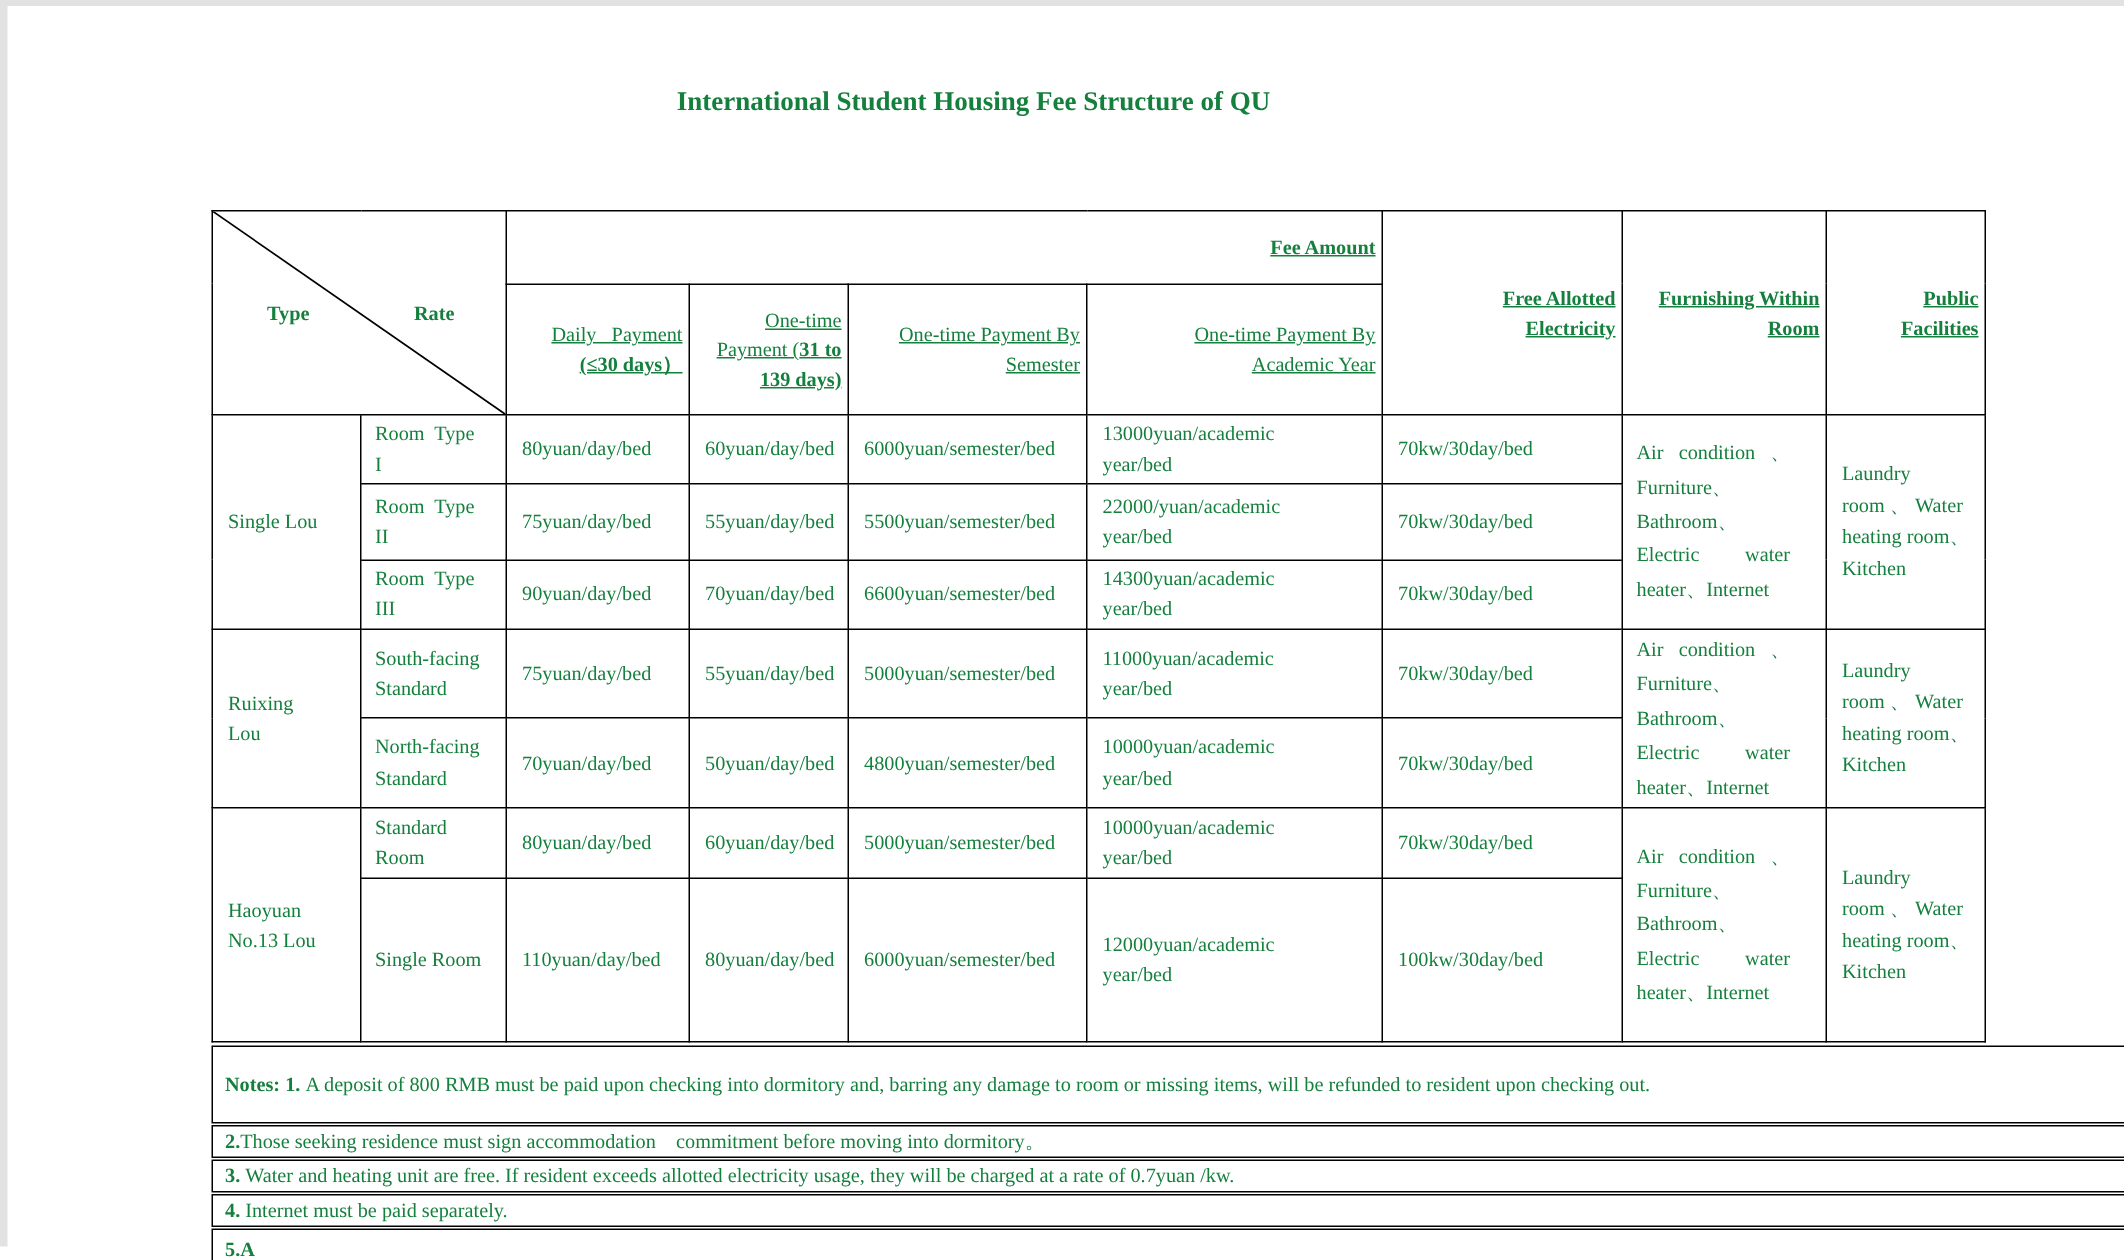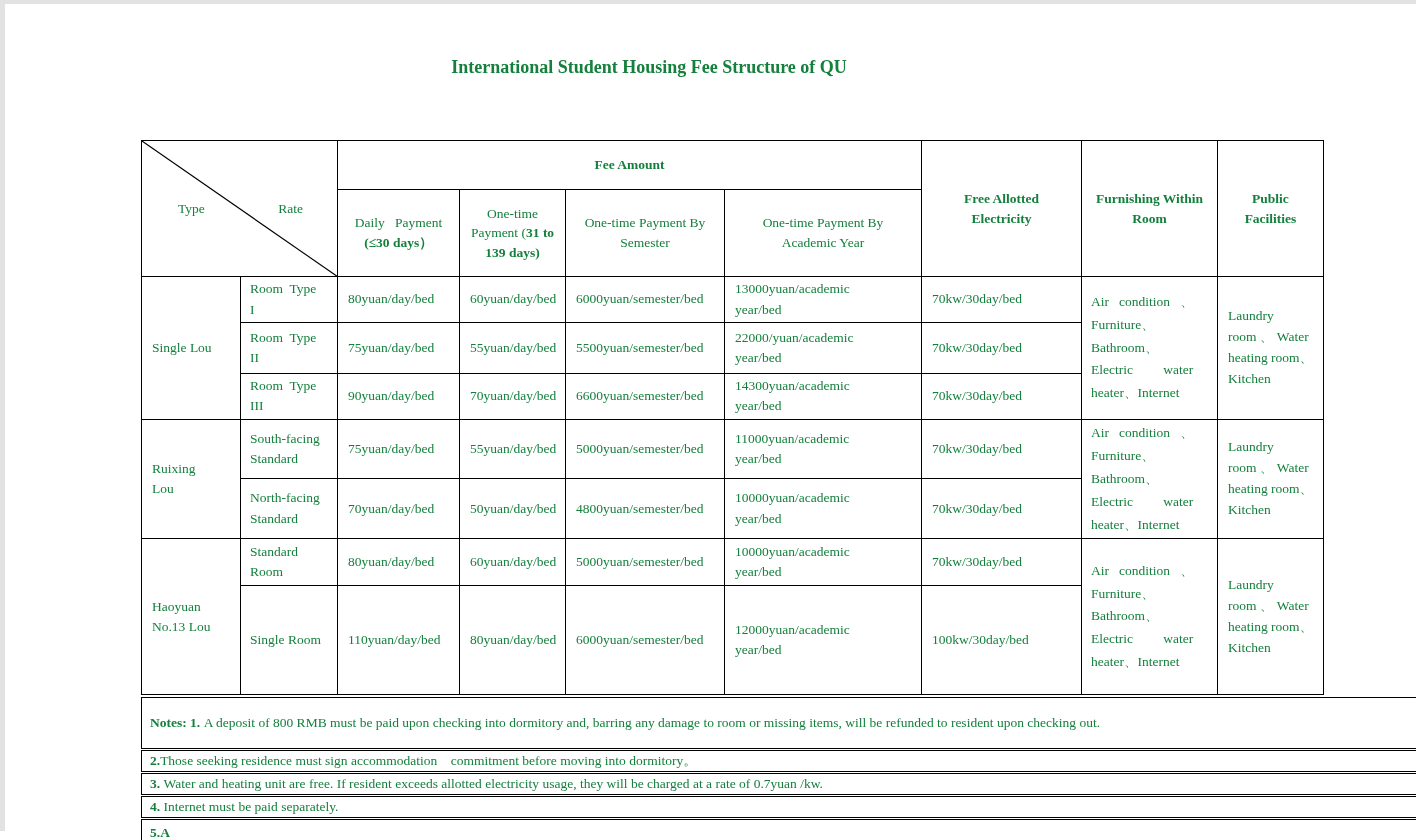--- a/index.html
+++ b/index.html
@@ -33,39 +33,40 @@
     border-collapse: collapse;
     table-layout: fixed;
     width: 1182px;
     font-size: 13.5px;
   }
   table.fee th, table.fee td {
     border: 1px solid #000;
     vertical-align: middle;
   }
   th.hb, th.hn {
-    text-align: center;
+    text-align: right;
     white-space: pre-wrap;
     line-height: 1.45;
     padding: 14px 4px;
+    text-decoration: underline;
   }
   th.hb { font-weight: bold; }
   th.hn { font-weight: normal; }
   .b { font-weight: bold; }
   td.cell {
     text-align: left;
     font-weight: normal;
     white-space: pre-wrap;
     line-height: 1.5;
     padding: 2px 8px 2px 10px;
   }
   td.room { padding: 2px 5px 2px 9px; font-family: Liberation Serif, serif; }
   td.furn { line-height: 1.7; padding: 2px 8px 2px 9px; }
   td.fac  { line-height: 1.55; padding: 2px 2px 2px 10px; margin-top: 20px; }
-  th.corner { position: relative; padding: 0; font-weight: normal; }
+  th.corner { position: relative; padding: 0; font-weight: bold; }
   .corner-svg { position: absolute; left: 0; top: 0; width: 100%; height: 100%; display: block; }
   .corner-type { position: absolute; left: 36px; top: 50%; transform: translateY(-50%); font-size: 13.5px; }
   .corner-rate { position: absolute; right: 34px; top: 50%; transform: translateY(-50%); font-size: 13.5px; }
   .notes { margin-top: 2px; width: 1183px; }
   .note {
     border: 1px solid #000;
     width: 1350px;
     display: flex;
     align-items: center;
     font-size: 13.5px;

